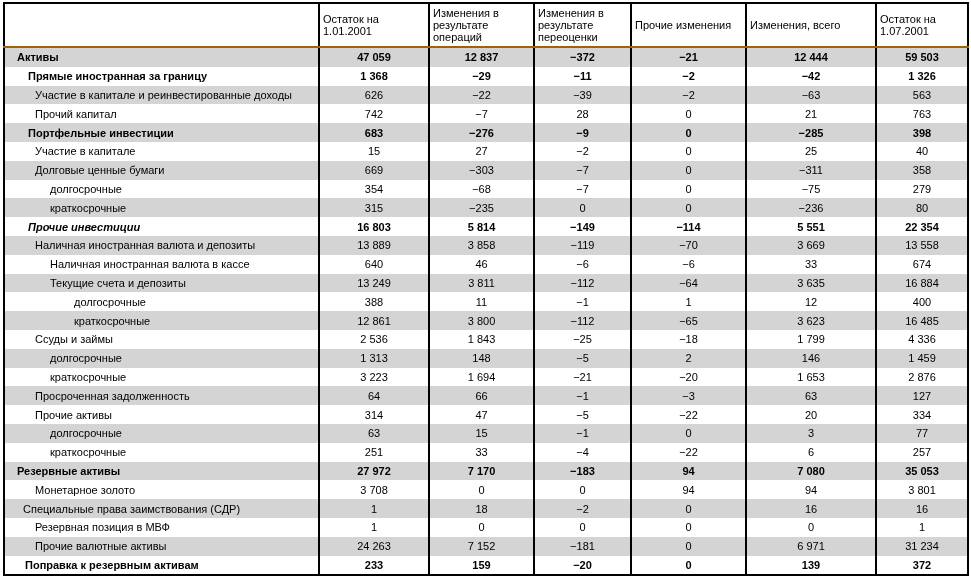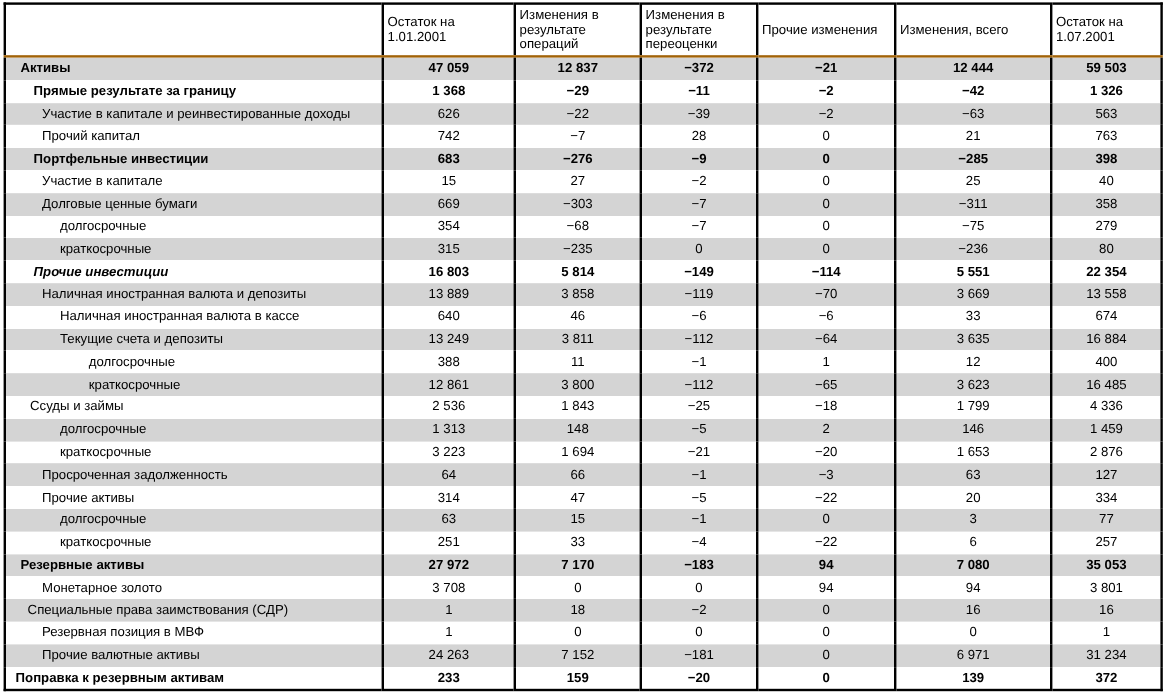--- a/index.html
+++ b/index.html
@@ -97,21 +97,21 @@
     <tr class="stripe bold">
           <td class="row-label" style="padding-left: 12px;">Активы</td>
           <td class="val">47 059</td>
           <td class="val">12 837</td>
           <td class="val">−372</td>
           <td class="val">−21</td>
           <td class="val">12 444</td>
           <td class="val">59 503</td>
         </tr>
         <tr class="bold">
-          <td class="row-label" style="padding-left: 23px;">Прямые результате за границу</td>
+          <td class="row-label" style="padding-left: 23px;">Прямые иностранная за границу</td>
           <td class="val">1 368</td>
           <td class="val">−29</td>
           <td class="val">−11</td>
           <td class="val">−2</td>
           <td class="val">−42</td>
           <td class="val">1 326</td>
         </tr>
         <tr class="stripe">
           <td class="row-label" style="padding-left: 30px;">Участие в капитале и реинвестированные доходы</td>
           <td class="val">626</td>
@@ -223,21 +223,21 @@
         <tr class="stripe">
           <td class="row-label" style="padding-left: 69px;">краткосрочные</td>
           <td class="val">12 861</td>
           <td class="val">3 800</td>
           <td class="val">−112</td>
           <td class="val">−65</td>
           <td class="val">3 623</td>
           <td class="val">16 485</td>
         </tr>
         <tr>
-          <td class="row-label" style="padding-left: 20px;">Ссуды и займы</td>
+          <td class="row-label" style="padding-left: 30px;">Ссуды и займы</td>
           <td class="val">2 536</td>
           <td class="val">1 843</td>
           <td class="val">−25</td>
           <td class="val">−18</td>
           <td class="val">1 799</td>
           <td class="val">4 336</td>
         </tr>
         <tr class="stripe">
           <td class="row-label" style="padding-left: 45px;">долгосрочные</td>
           <td class="val">1 313</td>
@@ -331,21 +331,21 @@
         <tr class="stripe">
           <td class="row-label" style="padding-left: 30px;">Прочие валютные активы</td>
           <td class="val">24 263</td>
           <td class="val">7 152</td>
           <td class="val">−181</td>
           <td class="val">0</td>
           <td class="val">6 971</td>
           <td class="val">31 234</td>
         </tr>
         <tr class="bold">
-          <td class="row-label" style="padding-left: 8px;">Поправка к резервным активам</td>
+          <td class="row-label" style="padding-left: 20px;">Поправка к резервным активам</td>
           <td class="val">233</td>
           <td class="val">159</td>
           <td class="val">−20</td>
           <td class="val">0</td>
           <td class="val">139</td>
           <td class="val">372</td>
         </tr>
       </tbody>
   </table>
 </div>

